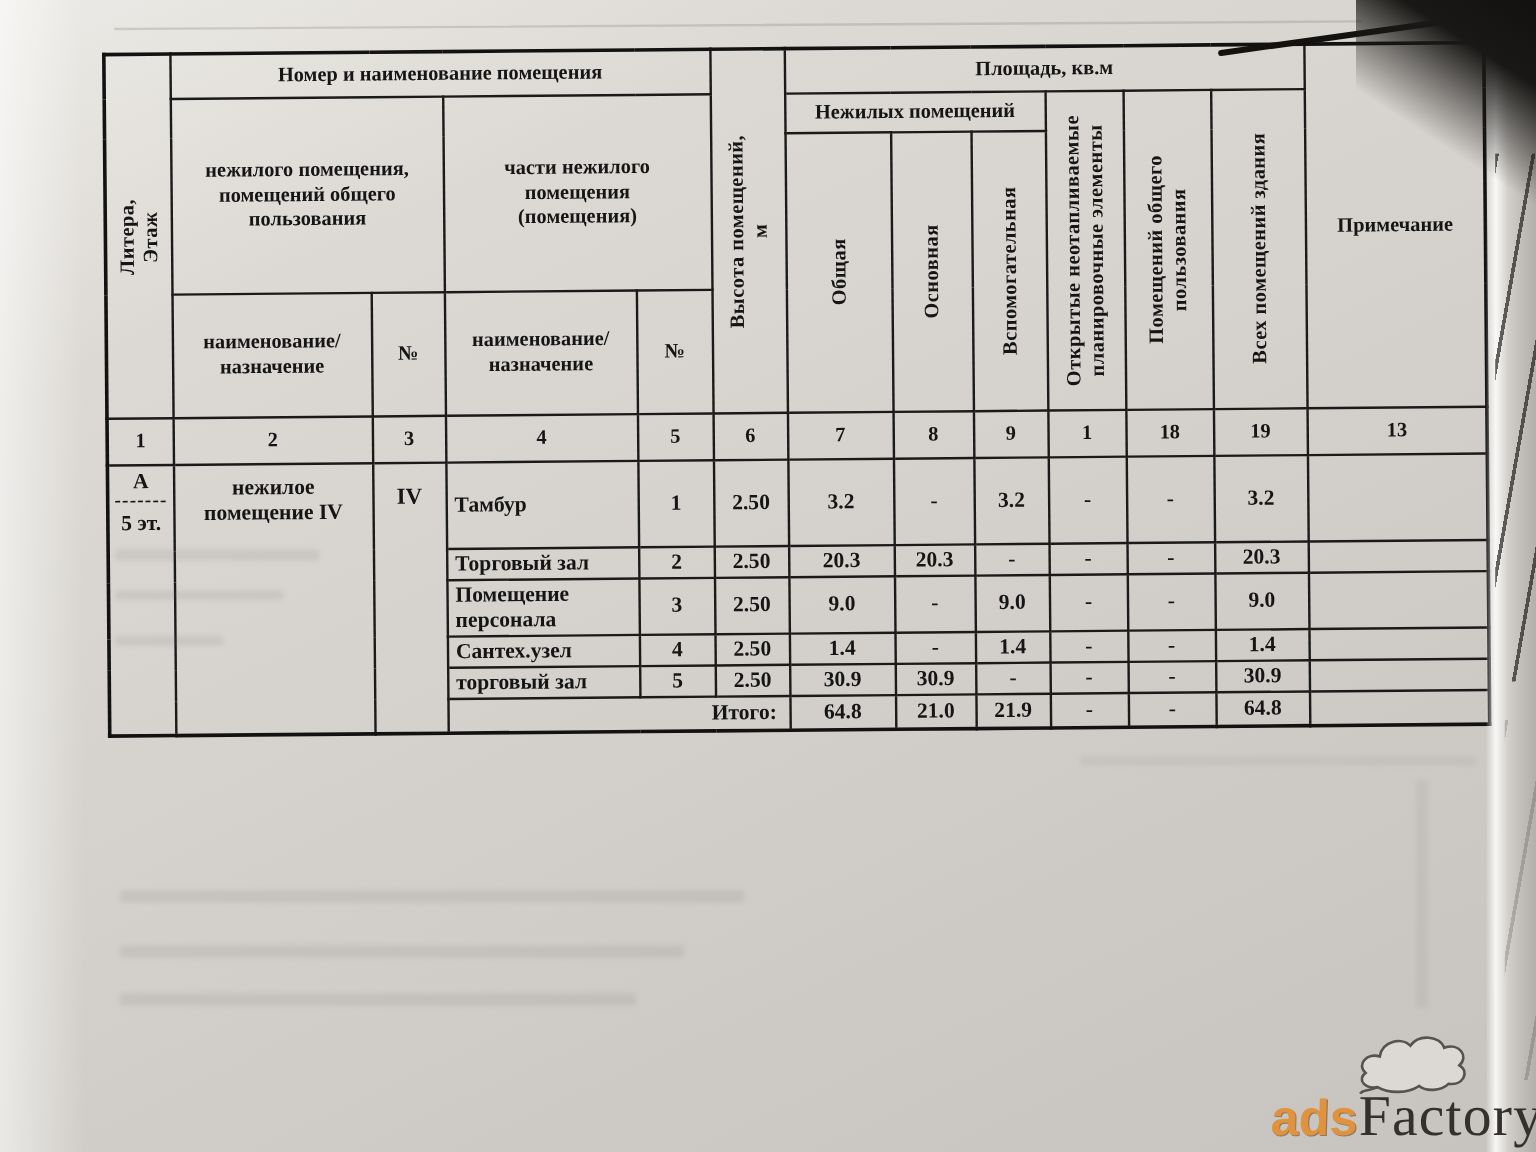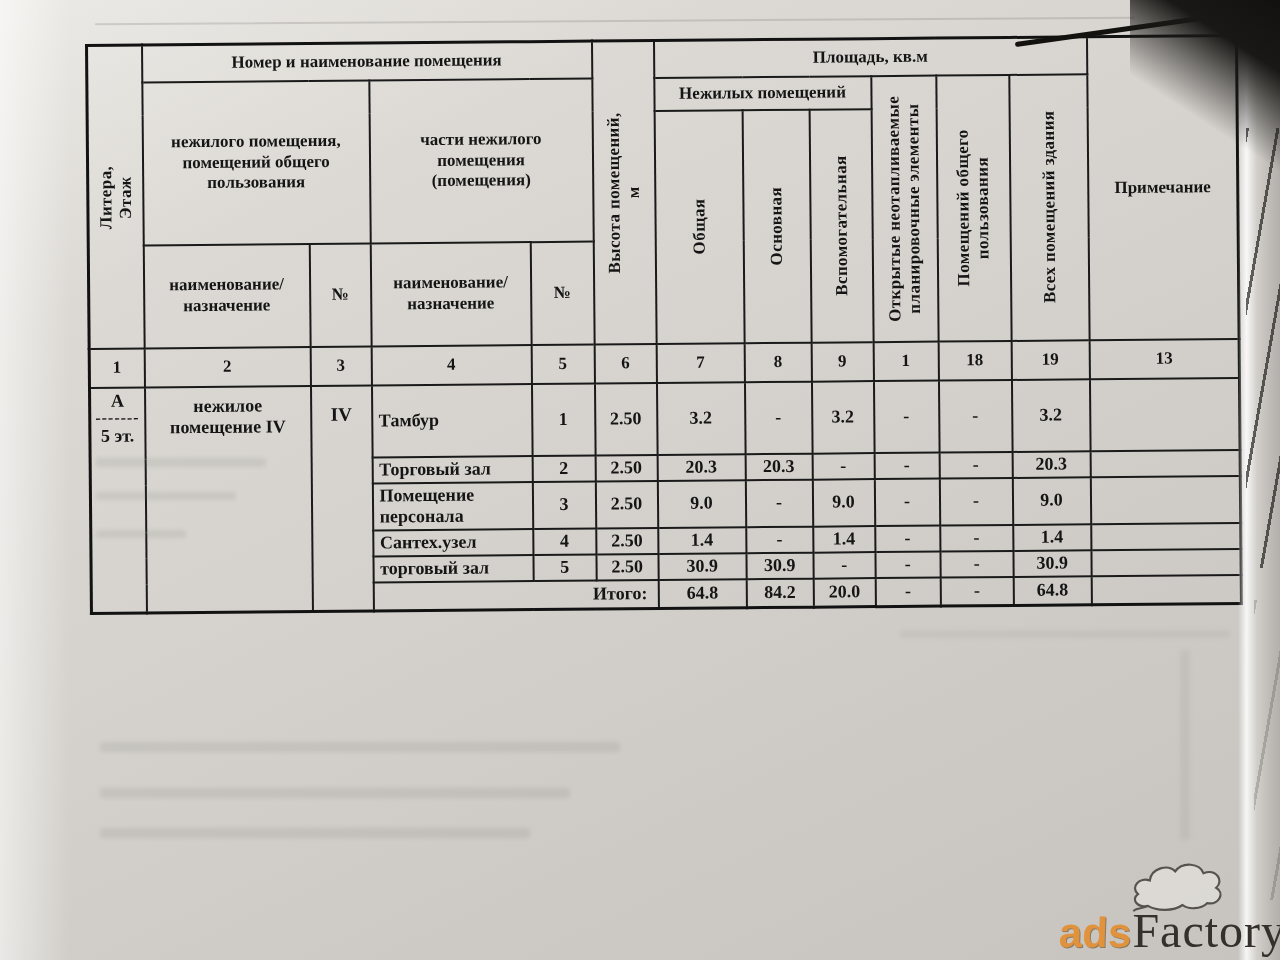--- a/index.html
+++ b/index.html
@@ -222,22 +222,22 @@
       <td class="val">30.9</td>
       <td class="val">-</td>
       <td class="val">-</td>
       <td class="val">-</td>
       <td class="val">30.9</td>
       <td></td>
     </tr>
     <tr style="height:28px">
       <td colspan="3" class="totals-label">Итого:</td>
       <td class="val">64.8</td>
-      <td class="val">84.2</td>
-      <td class="val">20.0</td>
+      <td class="val">21.0</td>
+      <td class="val">21.9</td>
       <td class="val">-</td>
       <td class="val">-</td>
       <td class="val">64.8</td>
       <td></td>
     </tr>
   </tbody>
     </table>
 
   <div class="smudge" style="left:96px;top:458px;width:170px;height:9px"></div>
   <div class="smudge" style="left:96px;top:492px;width:140px;height:8px"></div>

